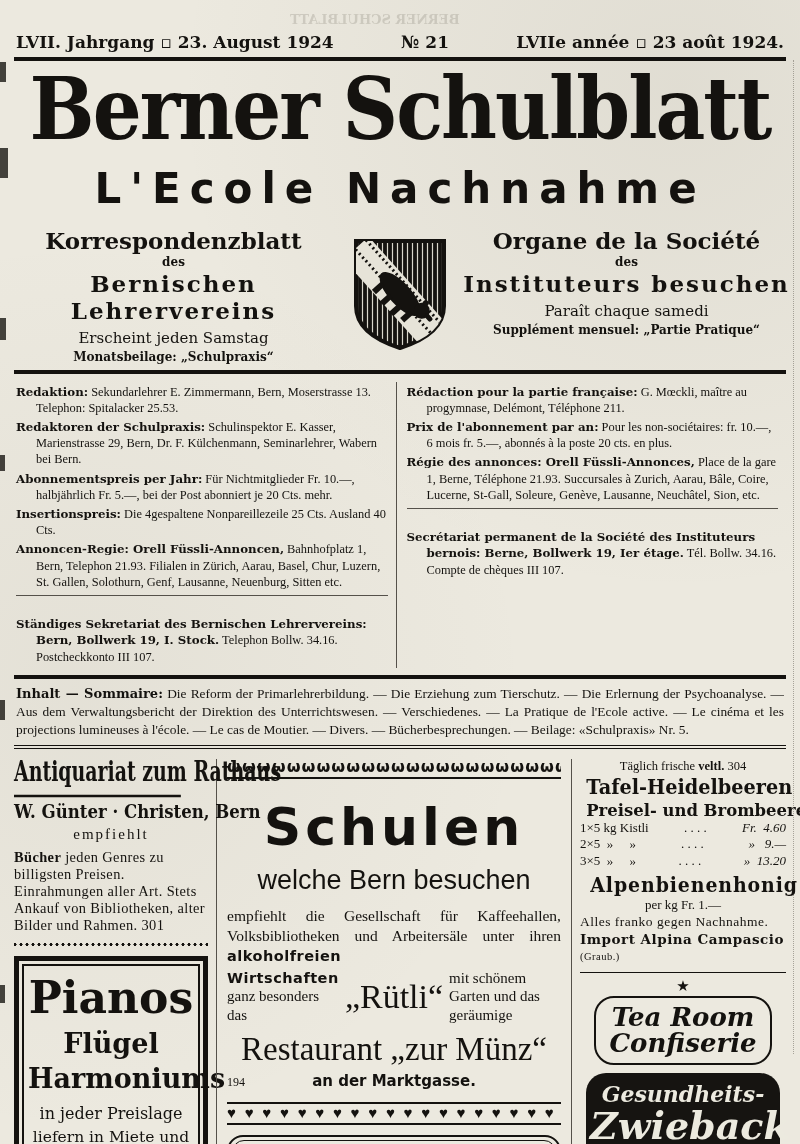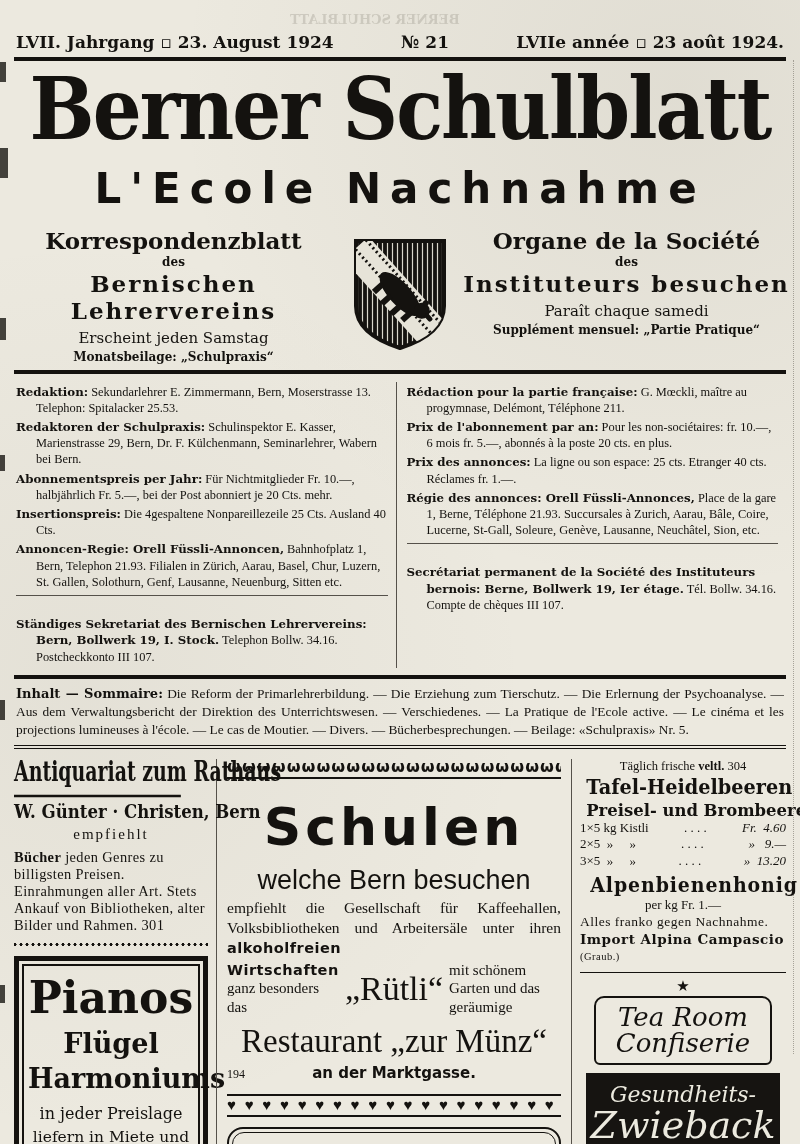--- a/index.html
+++ b/index.html
@@ -59,21 +59,21 @@
   .pianos-t2 { font-weight:bold; font-size:27px; margin-top:8px; }
   .pianos-t3 { font-weight:bold; font-size:27px; margin-top:4px; }
   .pianos-s1 { font-size:16px; margin-top:10px; }
   .pianos-s2 { font-size:15.5px; margin-top:6px; line-height:1.15; }
   
   .orn-row { font-family:"DejaVu Sans", sans-serif; font-weight:bold; font-size:16px; letter-spacing:1px;
              text-align:center; line-height:1; padding-bottom:2px; border-bottom:2px solid #14120f; white-space:nowrap; overflow:hidden;}
   .schulen-title { text-align:center; font-family:"DejaVu Sans", sans-serif; font-weight:bold; font-size:52px;
                    letter-spacing:4px; margin-top:18px; }
   .schulen-sub { text-align:center; font-size:27px; margin-top:8px; font-family:"Liberation Sans", sans-serif; }
-  .schulen-body { font-size:15.5px; line-height:1.3; margin-top:2px; text-align:justify; }
+  .schulen-body { font-size:15.5px; line-height:1.3; margin-top:10px; text-align:justify; }
   .bsans { font-family:"DejaVu Sans", sans-serif; font-weight:bold; font-size:14.5px; letter-spacing:.5px; }
   .ruetli-row { display:flex; align-items:center; margin-top:2px; }
   .ruetli-side { flex:1; font-size:15px; line-height:1.25; }
   .ruetli-big { font-size:34px; padding:0 6px; white-space:nowrap; }
   .muenz { text-align:center; font-size:33px; margin-top:6px; white-space:nowrap; }
   .muenz-row { display:flex; align-items:baseline; margin-top:4px; }
   .muenz-num { font-size:12px; width:40px; }
   .muenz-tag { flex:1; text-align:center; font-family:"DejaVu Sans", sans-serif; font-weight:bold; font-size:15px; margin-right:40px;}
   .hearts-row { margin-top:12px; border-top:2px solid #14120f; border-bottom:2px solid #14120f;
                 text-align:center; font-size:15px; letter-spacing:2.5px; line-height:1.3; color:#14120f;
@@ -94,21 +94,21 @@
   .price-dots { flex:1; text-align:center; overflow:hidden; white-space:nowrap; }
   .price-val { white-space:pre;font-style:italic; }
   .heid-honey { font-family:"DejaVu Serif", serif; font-weight:bold; font-size:21px; text-align:center; letter-spacing:1px; margin-top:3px; white-space:nowrap; transform:scale(.9,1); transform-origin:center;}
   .heid-sub { text-align:center; font-size:13px; }
   .heid-line { font-size:13.5px; letter-spacing:.5px; margin-top:1px; }
   .heid-import { font-family:"DejaVu Serif", serif; font-weight:bold; font-size:13.5px; }
   .thinrule { border-top:1.5px solid #14120f; margin-top:8px; }
   .tearoom { text-align:center; margin-top:6px; }
   .star { font-size:15px; line-height:1; }
   .plaque { border:2px solid #14120f; border-radius:10px 10px 6px 6px; margin:2px 14px 0 14px; padding:6px 4px; }
-  .script { font-family:"DejaVu Serif", serif; font-style:italic; font-weight:normal; }
+  .script { font-family:"DejaVu Serif", serif; font-style:italic; font-weight:bold;border-radius:20px; }
   .tr-l1 { font-size:26px; line-height:1; }
   .tr-l2 { font-size:26px; line-height:1.05; }
   .zwieback { background:#161411; color:#eceadf; margin:8px 6px 0 6px; padding:10px 4px 8px 4px; }
   .zw-l1 { font-size:22px; line-height:1.05; }
   .zw-l2 { font-size:38px; line-height:1.05; }
   .zw-l3 { font-size:20px; line-height:1.15; }
   
   .smudge { position:absolute; background:#26231e; opacity:.85; }
   .edge-dots { position:absolute; right:6px; top:60px; bottom:90px; border-left:1px dotted #8a867c; opacity:.7; }
   .b { font-weight:bold; }
@@ -190,21 +190,20 @@
       <div class="imp-item"><span class="imp-label">Redaktion:</span> <span>Sekundarlehrer E. Zimmermann, Bern, Moserstrasse 13. Telephon: Spitalacker 25.53.</span></div>
       <div class="imp-item"><span class="imp-label">Redaktoren der Schulpraxis:</span> <span>Schulinspektor E. Kasser, Marienstrasse 29, Bern, Dr. F. Külchenmann, Seminarlehrer, Wabern bei Bern.</span></div>
       <div class="imp-item"><span class="imp-label">Abonnementspreis per Jahr:</span> <span>Für Nichtmitglieder Fr. 10.—, halbjährlich Fr. 5.—, bei der Post abonniert je 20 Cts. mehr.</span></div>
       <div class="imp-item"><span class="imp-label">Insertionspreis:</span> <span>Die 4gespaltene Nonpareillezeile 25 Cts. Ausland 40 Cts.</span></div>
       <div class="imp-item"><span class="imp-label">Annoncen-Regie: Orell Füssli-Annoncen,</span> <span>Bahnhofplatz 1, Bern, Telephon 21.93. Filialen in Zürich, Aarau, Basel, Chur, Luzern, St. Gallen, Solothurn, Genf, Lausanne, Neuenburg, Sitten etc.</span></div>
       <div class="imp-item imp-footer"><span class="imp-label">Ständiges Sekretariat des Bernischen Lehrervereins: Bern, Bollwerk 19, I. Stock.</span> <span>Telephon Bollw. 34.16. Postcheckkonto III 107.</span></div>
     </div>
     <div class="imp-col right">
       <div class="imp-item"><span class="imp-label">Rédaction pour la partie française:</span> <span>G. Mœckli, maître au progymnase, Delémont, Téléphone 211.</span></div>
       <div class="imp-item"><span class="imp-label">Prix de l'abonnement par an:</span> <span>Pour les non-sociétaires: fr. 10.—, 6 mois fr. 5.—, abonnés à la poste 20 cts. en plus.</span></div>
-      <div class="imp-item"><span class="imp-label">Prix des annonces:</span> <span>La ligne ou son espace: 25 cts. Etranger 40 cts. Réclames fr. 1.—.</span></div>
       <div class="imp-item"><span class="imp-label">Régie des annonces: Orell Füssli-Annonces,</span> <span>Place de la gare 1, Berne, Téléphone 21.93. Succursales à Zurich, Aarau, Bâle, Coire, Lucerne, St-Gall, Soleure, Genève, Lausanne, Neuchâtel, Sion, etc.</span></div>
       <div class="imp-item imp-footer"><span class="imp-label">Secrétariat permanent de la Société des Instituteurs bernois: Berne, Bollwerk 19, Ier étage.</span> <span>Tél. Bollw. 34.16. Compte de chèques III 107.</span></div>
     </div>
   </div>
   <div class="rule-dbl"></div>
 
   <div class="sommaire">
     <span class="imp-label" style="font-size:13px;">Inhalt — Sommaire:</span>
     <span>Die Reform der Primarlehrerbildung. — Die Erziehung zum Tierschutz. — Die Erlernung der Psychoanalyse. — Aus dem Verwaltungsbericht der Direktion des Unterrichtswesen. — Verschiedenes. — La Pratique de l'Ecole active. — Le cinéma et les projections lumineuses à l'école. — Le cas de Moutier. — Divers. — Bücherbesprechungen. — Beilage: «Schulpraxis» Nr. 5.</span>
   </div>

